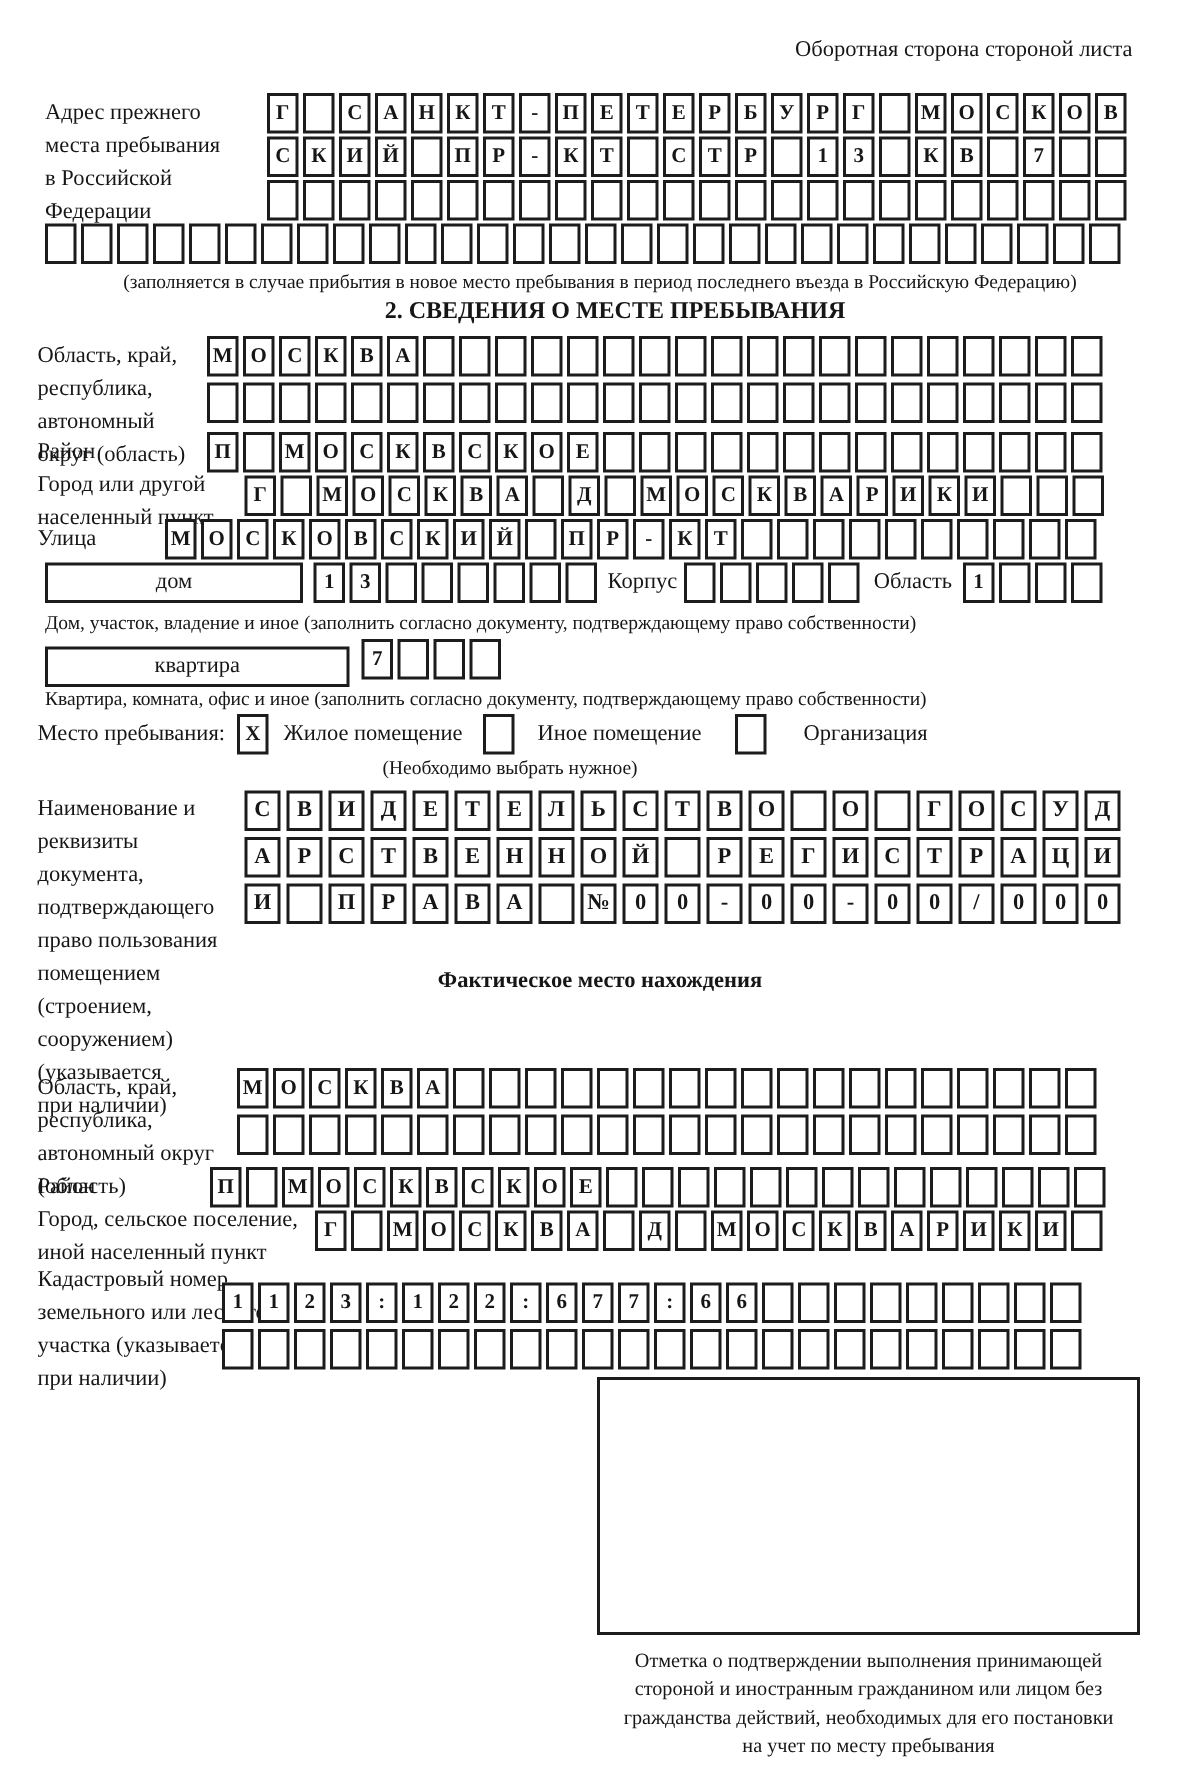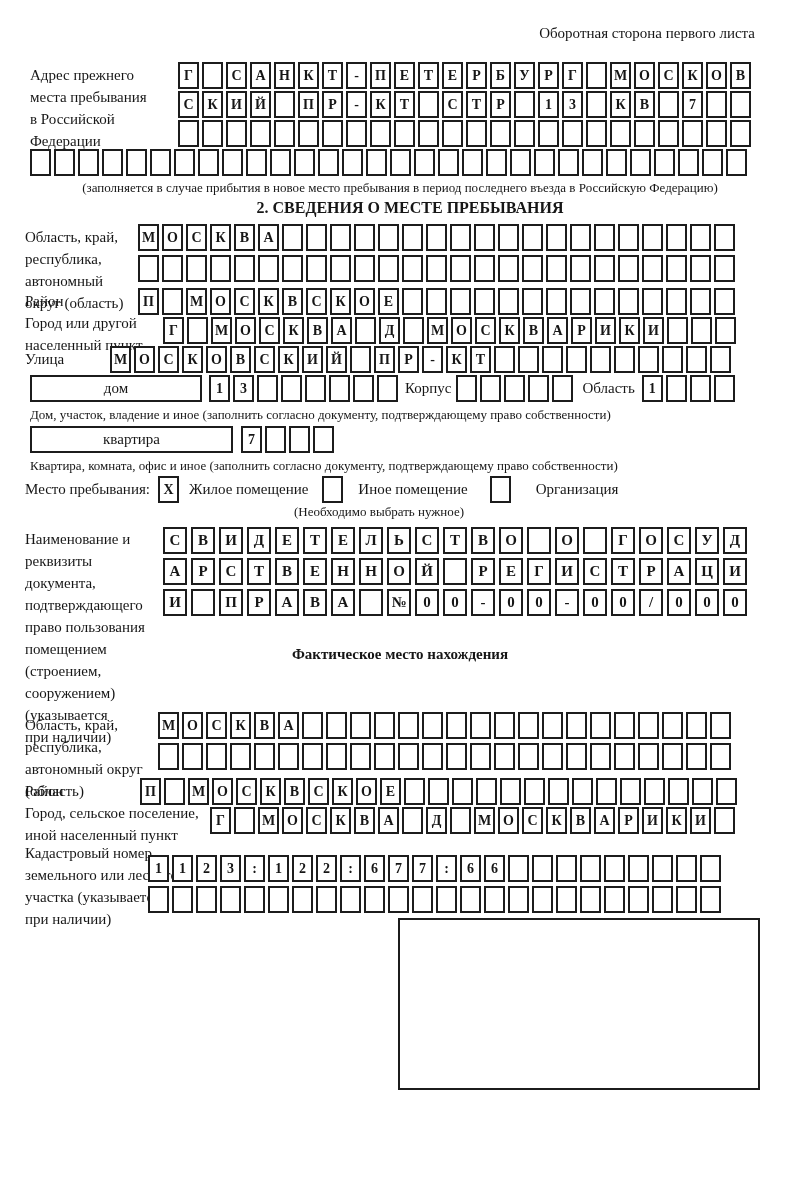--- a/index.html
+++ b/index.html
@@ -30,21 +30,21 @@
   }
   .hrow { display:flex; align-items:flex-start; }
   .stamp-box { box-sizing:border-box; border:2px solid #1c1c1c; background:#fff; }
   .inline-lbl { font-size:15px; line-height:27px; white-space:nowrap; }
 </style>
 </head>
 <body>
 
 <div class="page">
 
-  <div class="abs lbl" style="top:22px; right:45px;">Оборотная сторона первого листа</div>
+  <div class="abs lbl" style="top:22px; right:45px;">Оборотная сторона стороной листа</div>
 
   <div class="abs lbl" style="left:30px; top:64px; width:150px;">Адрес прежнего
 места пребывания
 в Российской
 Федерации</div>
   <div class="abs boxes" style="left:178px; top:62px;"><span class="cell">Г</span><span class="cell"></span><span class="cell">С</span><span class="cell">А</span><span class="cell">Н</span><span class="cell">К</span><span class="cell">Т</span><span class="cell">-</span><span class="cell">П</span><span class="cell">Е</span><span class="cell">Т</span><span class="cell">Е</span><span class="cell">Р</span><span class="cell">Б</span><span class="cell">У</span><span class="cell">Р</span><span class="cell">Г</span><span class="cell"></span><span class="cell">М</span><span class="cell">О</span><span class="cell">С</span><span class="cell">К</span><span class="cell">О</span><span class="cell">В</span></div>
   <div class="abs boxes" style="left:178px; top:91px;"><span class="cell">С</span><span class="cell">К</span><span class="cell">И</span><span class="cell">Й</span><span class="cell"></span><span class="cell">П</span><span class="cell">Р</span><span class="cell">-</span><span class="cell">К</span><span class="cell">Т</span><span class="cell"></span><span class="cell">С</span><span class="cell">Т</span><span class="cell">Р</span><span class="cell"></span><span class="cell">1</span><span class="cell">3</span><span class="cell"></span><span class="cell">К</span><span class="cell">В</span><span class="cell"></span><span class="cell">7</span><span class="cell"></span><span class="cell"></span></div>
   <div class="abs boxes" style="left:178px; top:120px;"><span class="cell"></span><span class="cell"></span><span class="cell"></span><span class="cell"></span><span class="cell"></span><span class="cell"></span><span class="cell"></span><span class="cell"></span><span class="cell"></span><span class="cell"></span><span class="cell"></span><span class="cell"></span><span class="cell"></span><span class="cell"></span><span class="cell"></span><span class="cell"></span><span class="cell"></span><span class="cell"></span><span class="cell"></span><span class="cell"></span><span class="cell"></span><span class="cell"></span><span class="cell"></span><span class="cell"></span></div>
   <div class="abs boxes" style="left:30px; top:149px;"><span class="cell"></span><span class="cell"></span><span class="cell"></span><span class="cell"></span><span class="cell"></span><span class="cell"></span><span class="cell"></span><span class="cell"></span><span class="cell"></span><span class="cell"></span><span class="cell"></span><span class="cell"></span><span class="cell"></span><span class="cell"></span><span class="cell"></span><span class="cell"></span><span class="cell"></span><span class="cell"></span><span class="cell"></span><span class="cell"></span><span class="cell"></span><span class="cell"></span><span class="cell"></span><span class="cell"></span><span class="cell"></span><span class="cell"></span><span class="cell"></span><span class="cell"></span><span class="cell"></span><span class="cell"></span></div>
   <div class="abs note center" style="left:0; top:179px; width:800px;">(заполняется в случае прибытия в новое место пребывания в период последнего въезда в Российскую Федерацию)</div>
@@ -71,36 +71,36 @@
   <div class="abs hrow" style="left:30px; top:375px;">
     <span class="wide-box" style="width:172px;">дом</span>
     <span class="boxes" style="margin-left:7px;"><span class="cell">1</span><span class="cell">3</span><span class="cell"></span><span class="cell"></span><span class="cell"></span><span class="cell"></span><span class="cell"></span><span class="cell"></span></span>
     <span class="inline-lbl" style="margin-left:4px;">Корпус</span>
     <span class="boxes" style="margin-left:5px;"><span class="cell"></span><span class="cell"></span><span class="cell"></span><span class="cell"></span><span class="cell"></span></span>
     <span class="inline-lbl" style="margin-left:6px;">Область</span>
     <span class="boxes" style="margin-left:7px;"><span class="cell">1</span><span class="cell"></span><span class="cell"></span><span class="cell"></span></span>
   </div>
   <div class="abs note" style="left:30px; top:406px; width:740px;">Дом, участок, владение и иное (заполнить согласно документу, подтверждающему право собственности)</div>
 
-  <div class="abs hrow" style="left:30px; top:426px;">
+  <div class="abs hrow" style="left:30px; top:426px;align-items:center;">
     <span class="wide-box" style="width:203px;">квартира</span>
     <span class="boxes" style="margin-left:8px;"><span class="cell">7</span><span class="cell"></span><span class="cell"></span><span class="cell"></span></span>
   </div>
   <div class="abs note" style="left:30px; top:457px; width:740px;">Квартира, комната, офис и иное (заполнить согласно документу, подтверждающему право собственности)</div>
 
   <div class="abs hrow" style="left:25px; top:476px;">
     <span class="inline-lbl">Место пребывания:</span>
     <span class="boxes" style="margin-left:8px;"><span class="cell">X</span></span>
     <span class="inline-lbl" style="margin-left:7px;">Жилое помещение</span>
     <span class="boxes" style="margin-left:14px;"><span class="cell"></span></span>
     <span class="inline-lbl" style="margin-left:12px;">Иное помещение</span>
     <span class="boxes" style="margin-left:22px;"><span class="cell"></span></span>
     <span class="inline-lbl" style="margin-left:22px;">Организация</span>
   </div>
-  <div class="abs note center" style="left:0; top:503px; width:680px;padding-left:39px;">(Необходимо выбрать нужное)</div>
+  <div class="abs note center" style="left:0; top:503px; width:680px;">(Необходимо выбрать нужное)</div>
 
   <div class="abs lbl" style="left:25px; top:500px; width:135px;margin-top:28px;">Наименование и реквизиты
 документа, подтверждающего
 право пользования
 помещением (строением,
 сооружением) (указывается
 при наличии)</div>
   <div class="abs boxes lg" style="left:163px; top:527px;"><span class="cell">С</span><span class="cell">В</span><span class="cell">И</span><span class="cell">Д</span><span class="cell">Е</span><span class="cell">Т</span><span class="cell">Е</span><span class="cell">Л</span><span class="cell">Ь</span><span class="cell">С</span><span class="cell">Т</span><span class="cell">В</span><span class="cell">О</span><span class="cell"></span><span class="cell">О</span><span class="cell"></span><span class="cell">Г</span><span class="cell">О</span><span class="cell">С</span><span class="cell">У</span><span class="cell">Д</span></div>
   <div class="abs boxes lg" style="left:163px; top:558px;"><span class="cell">А</span><span class="cell">Р</span><span class="cell">С</span><span class="cell">Т</span><span class="cell">В</span><span class="cell">Е</span><span class="cell">Н</span><span class="cell">Н</span><span class="cell">О</span><span class="cell">Й</span><span class="cell"></span><span class="cell">Р</span><span class="cell">Е</span><span class="cell">Г</span><span class="cell">И</span><span class="cell">С</span><span class="cell">Т</span><span class="cell">Р</span><span class="cell">А</span><span class="cell">Ц</span><span class="cell">И</span></div>
   <div class="abs boxes lg" style="left:163px; top:589px;"><span class="cell">И</span><span class="cell"></span><span class="cell">П</span><span class="cell">Р</span><span class="cell">А</span><span class="cell">В</span><span class="cell">А</span><span class="cell"></span><span class="cell">№</span><span class="cell">0</span><span class="cell">0</span><span class="cell">-</span><span class="cell">0</span><span class="cell">0</span><span class="cell">-</span><span class="cell">0</span><span class="cell">0</span><span class="cell">/</span><span class="cell">0</span><span class="cell">0</span><span class="cell">0</span></div>
@@ -122,14 +122,18 @@
   <div class="abs boxes" style="left:210px; top:807px;"><span class="cell">Г</span><span class="cell"></span><span class="cell">М</span><span class="cell">О</span><span class="cell">С</span><span class="cell">К</span><span class="cell">В</span><span class="cell">А</span><span class="cell"></span><span class="cell">Д</span><span class="cell"></span><span class="cell">М</span><span class="cell">О</span><span class="cell">С</span><span class="cell">К</span><span class="cell">В</span><span class="cell">А</span><span class="cell">Р</span><span class="cell">И</span><span class="cell">К</span><span class="cell">И</span><span class="cell"></span></div>
 
   <div class="abs lbl" style="left:25px; top:842px; width:160px;">Кадастровый номер
 земельного или лесного
 участка (указывается
 при наличии)</div>
   <div class="abs boxes" style="left:148px; top:855px;"><span class="cell">1</span><span class="cell">1</span><span class="cell">2</span><span class="cell">3</span><span class="cell">:</span><span class="cell">1</span><span class="cell">2</span><span class="cell">2</span><span class="cell">:</span><span class="cell">6</span><span class="cell">7</span><span class="cell">7</span><span class="cell">:</span><span class="cell">6</span><span class="cell">6</span><span class="cell"></span><span class="cell"></span><span class="cell"></span><span class="cell"></span><span class="cell"></span><span class="cell"></span><span class="cell"></span><span class="cell"></span><span class="cell"></span></div>
   <div class="abs boxes" style="left:148px; top:886px;"><span class="cell"></span><span class="cell"></span><span class="cell"></span><span class="cell"></span><span class="cell"></span><span class="cell"></span><span class="cell"></span><span class="cell"></span><span class="cell"></span><span class="cell"></span><span class="cell"></span><span class="cell"></span><span class="cell"></span><span class="cell"></span><span class="cell"></span><span class="cell"></span><span class="cell"></span><span class="cell"></span><span class="cell"></span><span class="cell"></span><span class="cell"></span><span class="cell"></span><span class="cell"></span><span class="cell"></span></div>
 
   <div class="abs stamp-box" style="left:398px; top:918px; width:362px; height:172px;"></div>
+  <div class="abs note center" style="left:390px; top:1097px; width:378px; white-space:pre-line; line-height:19px; font-size:13.5px;">Отметка о подтверждении выполнения принимающей
+стороной и иностранным гражданином или лицом без
+гражданства действий, необходимых для его постановки
+на учет по месту пребывания</div>
 
 </div>
 
 </body></html>

